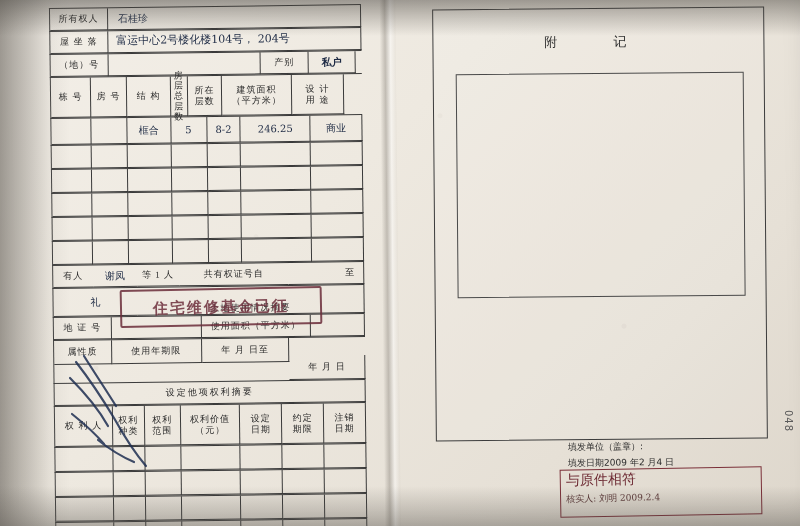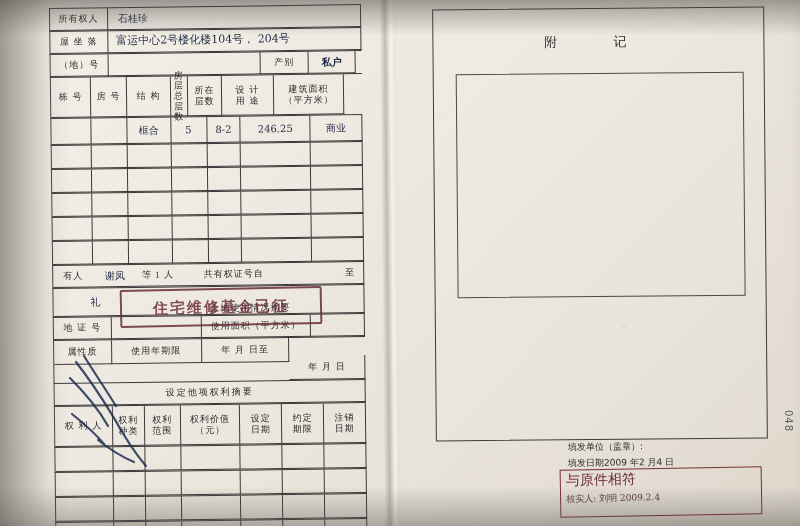--- a/index.html
+++ b/index.html
@@ -144,24 +144,24 @@
     </div>
 
     <div class="row">
       <div class="cell lbl" style="width:40px;height:40px;">栋 号</div>
       <div class="cell lbl" style="width:36px;height:40px;">房 号</div>
       <div class="cell lbl" style="width:44px;height:40px;">结 构</div>
       <div class="cell lbl vcenter" style="width:17px;height:40px;white-space:pre-line;">房 层
 总层数</div>
       <div class="cell lbl vcenter" style="width:34px;height:40px;white-space:pre-line;">所在
 层数</div>
+      <div class="cell lbl vcenter" style="width:70px;height:40px;white-space:pre-line;">建筑面积
+（平方米）</div>
       <div class="cell lbl vcenter" style="width:52px;height:40px;white-space:pre-line;">设 计
 用 途</div>
-      <div class="cell lbl vcenter" style="width:70px;height:40px;white-space:pre-line;">建筑面积
-（平方米）</div>
     </div>
 
     <div class="row">
       <div class="cell" style="width:40px;height:26px;"></div>
       <div class="cell" style="width:36px;height:26px;"></div>
       <div class="cell hand" style="width:44px;height:26px;">框合</div>
       <div class="cell hand" style="width:36px;height:26px;">5</div>
       <div class="cell hand" style="width:34px;height:26px;">8-2</div>
       <div class="cell hand" style="width:70px;height:26px;">246.25</div>
       <div class="cell hand" style="width:52px;height:26px;">商业</div>

